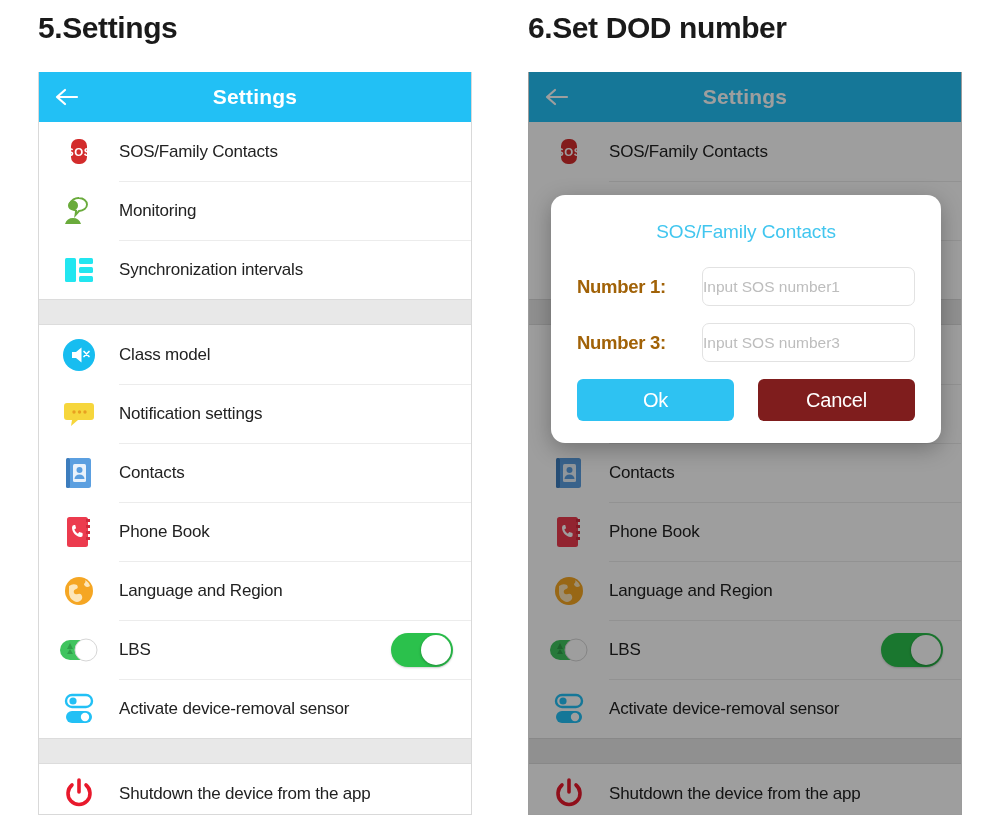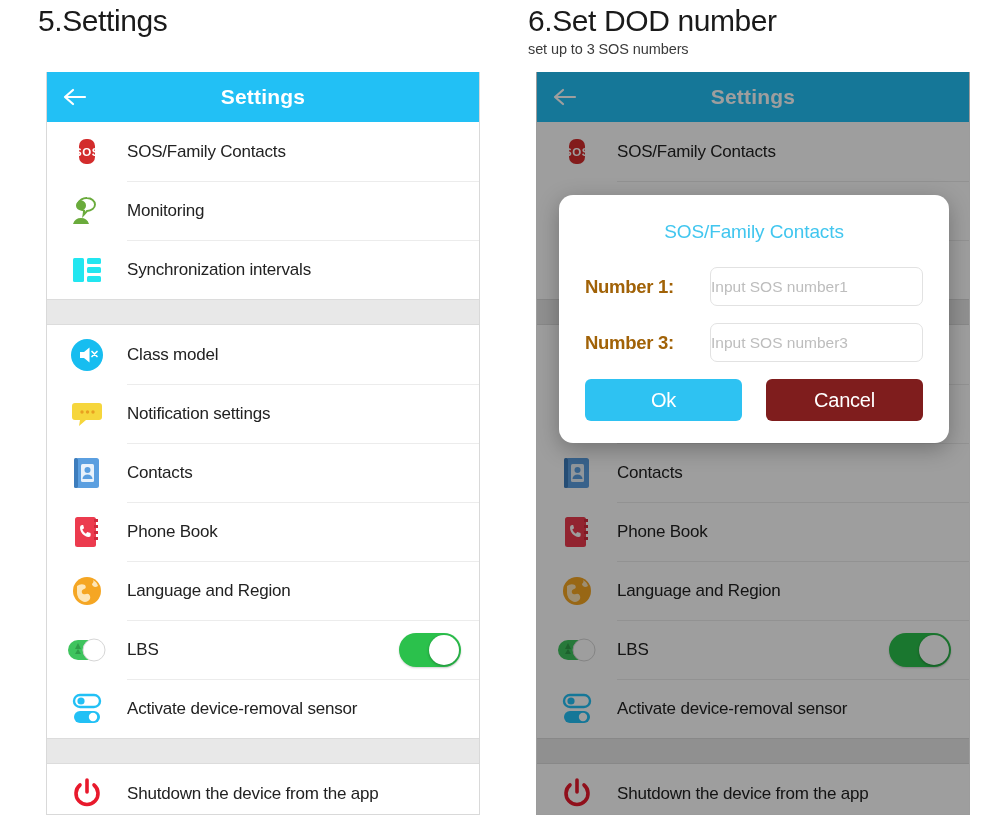--- a/index.html
+++ b/index.html
@@ -10,32 +10,32 @@
     overflow: hidden;
   }
   .page { position: relative; width: 1000px; height: 815px; }
 
   
   .panel { position: absolute; top: 0; width: 440px; height: 815px; }
   .panel-left  { left: 38px; }
   .panel-right { left: 528px; }
 
   .caption-title {
-    font-size: 30px; font-weight: 400; color: #1a1a1a;
+    font-size: 30px; font-weight: 700; color: #1a1a1a;
     letter-spacing: -0.4px; line-height: 1.05;
-    padding-top: 5px;
+    padding-top: 12px;
   }
   .caption-sub {
     font-size: 14.5px; color: #3b3b3b; font-weight: 400;
     padding-top: 4px; letter-spacing: -0.1px;
   }
 
   
   .phone {
-    position: absolute; top: 72px; left: 8px;
+    position: absolute; top: 72px; left: 0;
     width: 434px; height: 743px;
     background: #ffffff;
     border: 1px solid #d9d9d9;
     border-top: none;
     overflow: hidden;
   }
   .panel-right .phone { border-color: #9c9c9c; }
 
   .appbar {
     height: 50px; background: #22c0f5;
@@ -270,21 +270,20 @@
             </svg>
           </div>
           <div class="row-label">Shutdown the device from the app</div>
         </div>
       </div>
     </div>
   </div>
 
   <div class="panel panel-right">
     <div class="caption-title">6.Set DOD number</div>
-    <div class="caption-sub">set up to 3 SOS numbers</div>
 
     <div class="phone">
       <div class="appbar">
         <div class="appbar-back">
           <svg class="ic" width="26" height="20" viewBox="0 0 26 20">
             <path d="M3 10 H23 M3 10 L11 3 M3 10 L11 17" stroke="#ffffff" stroke-width="2.2" fill="none" stroke-linecap="round" stroke-linejoin="round"></path>
           </svg>
         </div>
         <div class="appbar-title">Settings</div>
       </div>

